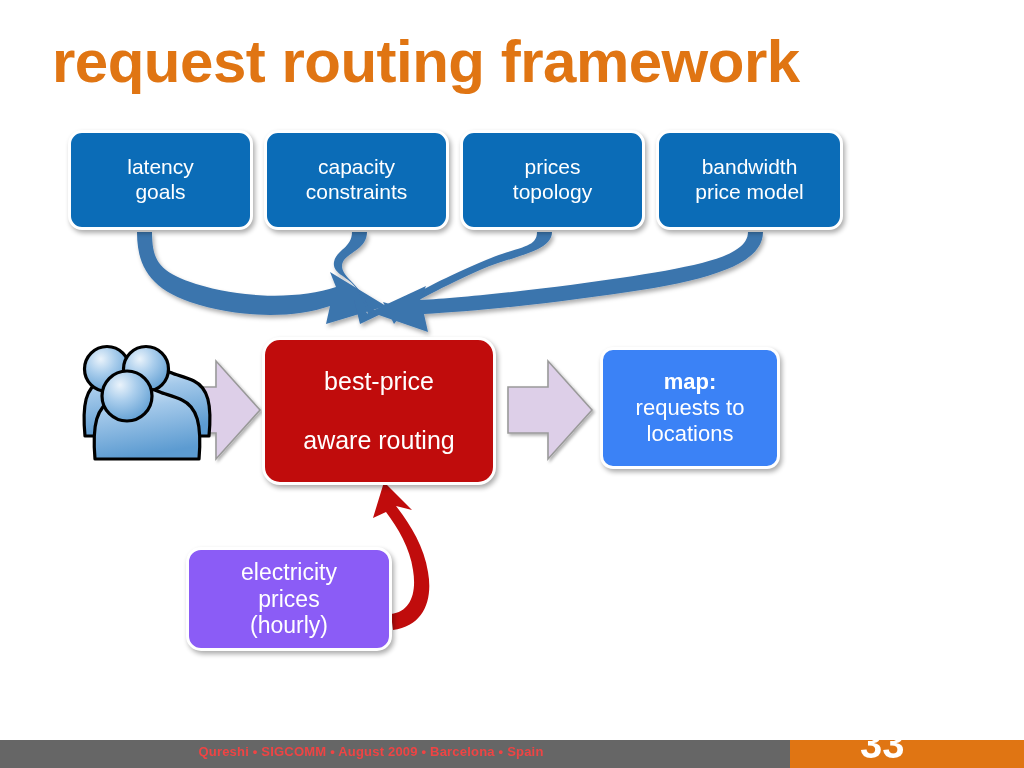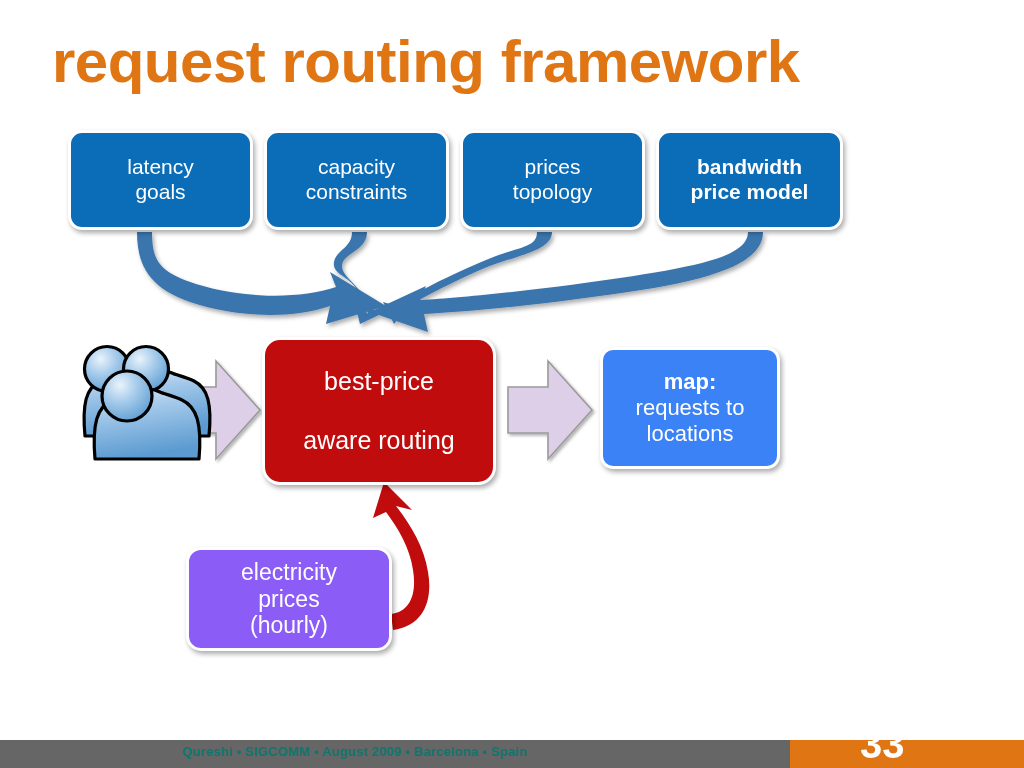--- a/index.html
+++ b/index.html
@@ -69,21 +69,21 @@
     background: #8b5cf6;
     font-size: 23px;
     border-radius: 15px;
   }
   .bold-line { font-weight: bold; }
 
   
   #box-latency   { left: 68px;  top: 130px; width: 185px; height: 100px; }
   #box-capacity  { left: 264px; top: 130px; width: 185px; height: 100px; }
   #box-network   { left: 460px; top: 130px; width: 185px; height: 100px; }
-  #box-bandwidth { left: 656px; top: 130px; width: 187px; height: 100px; font-weight: bold; }
+  #box-bandwidth { left: 656px; top: 130px; width: 187px; height: 100px; }
 
   #box-routing   { left: 262px; top: 337px; width: 234px; height: 148px; }
   #box-map       { left: 600px; top: 347px; width: 180px; height: 122px; }
   #box-electricity { left: 186px; top: 547px; width: 206px; height: 104px; }
 
   
   #arrows-svg, #people-svg {
     position: absolute;
     left: 0; top: 0;
     width: 1024px;
@@ -98,25 +98,25 @@
     position: absolute;
     left: 0;
     top: 740px;
     width: 790px;
     height: 28px;
     background: #666666;
     z-index: 9;
   }
   #footer-text {
     position: absolute;
-    left: 0;
+    left: 16px;
     top: 744px;
     width: 710px;
     text-align: center;
-    color: #0f766e;
+    color: #ef4444;
     font-size: 13px;
     font-weight: bold;
     letter-spacing: 0.2px;
     z-index: 10;
     white-space: nowrap;
   }
   #page-bar {
     position: absolute;
     left: 790px;
     top: 740px;

